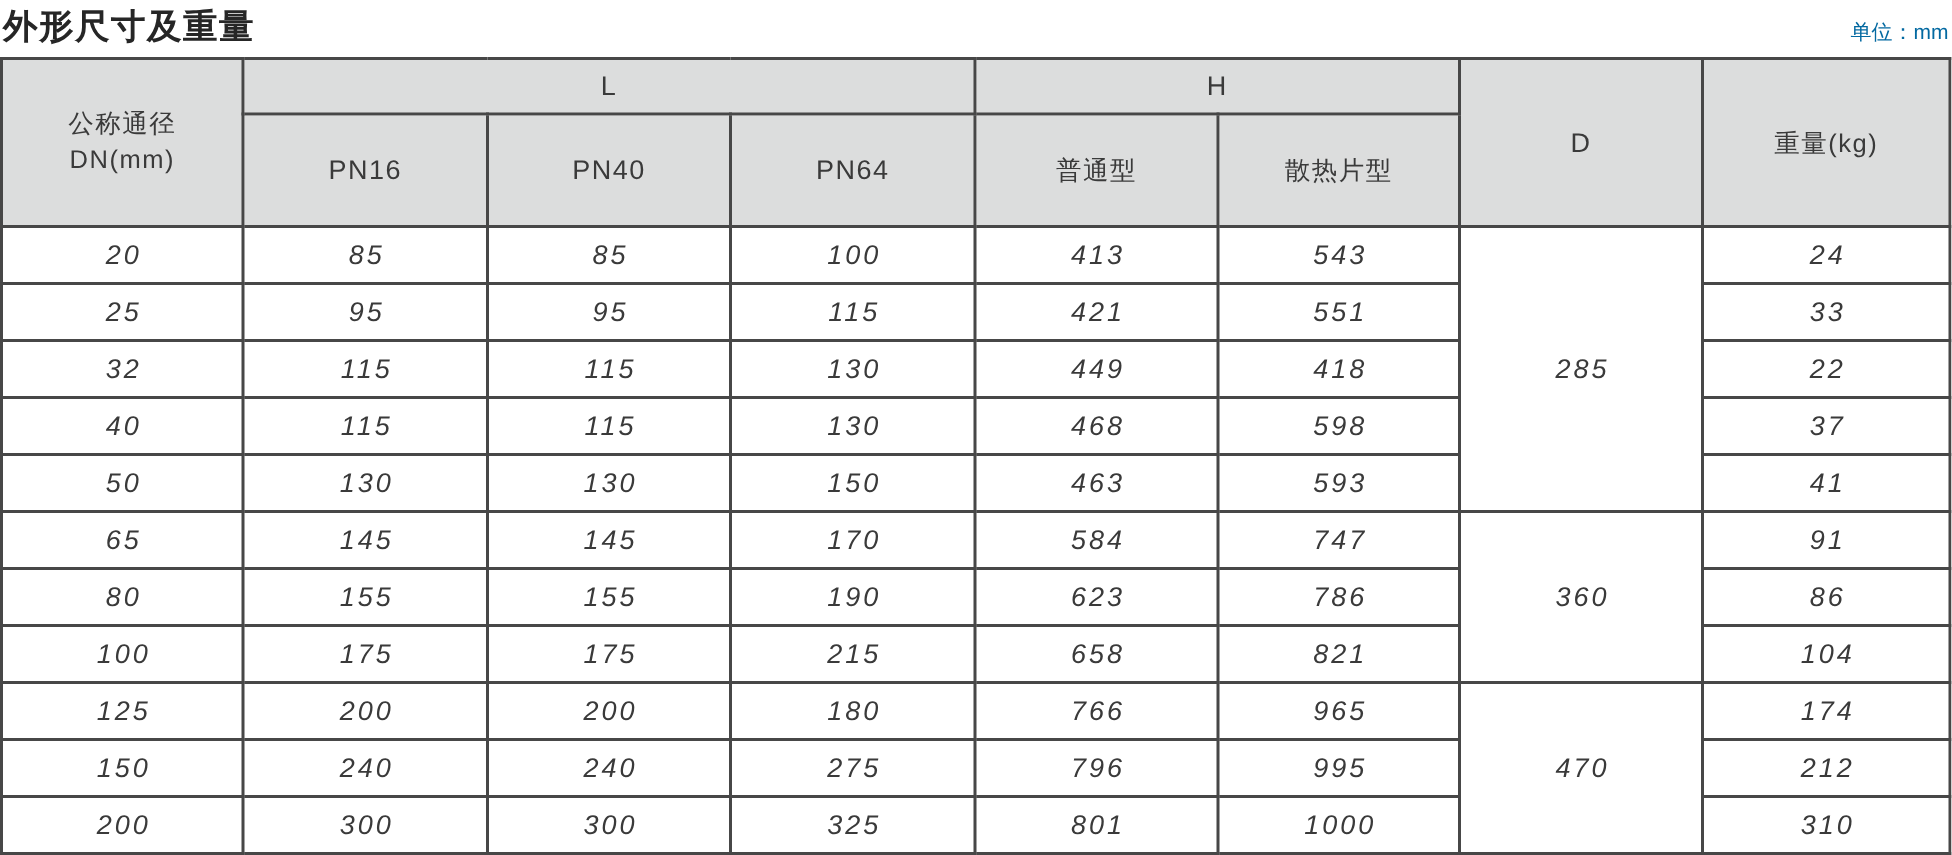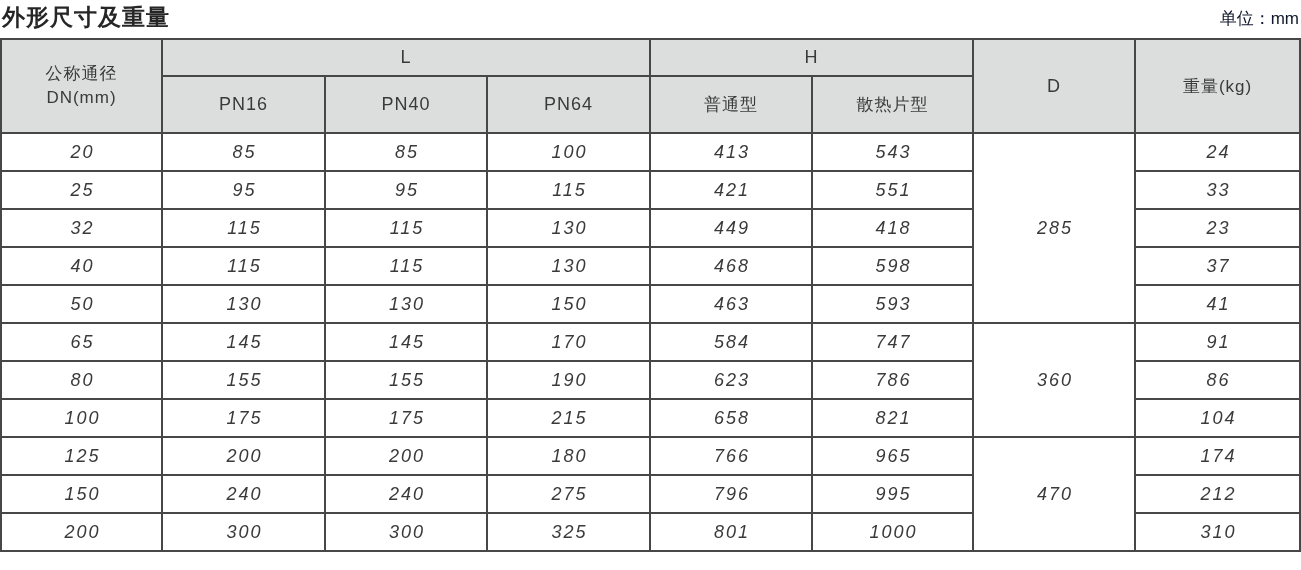--- a/index.html
+++ b/index.html
@@ -28,22 +28,22 @@
   }
   .page-title {
     font-size: 23px;
     font-weight: 600;
     color: var(--title);
     line-height: 1.1;
     letter-spacing: 1px;
     margin: 0;
   }
   .unit-label {
-    font-size: 17px;
-    color: #0f172a;
+    font-size: 14px;
+    color: #0369a1;
     line-height: 1.1;
     padding-bottom: 1px;
   }
   table.spec-table {
     border-collapse: collapse;
     table-layout: fixed;
     width: 1301px;
   }
   .spec-table th, .spec-table td {
     border: 2px solid var(--border);
@@ -53,21 +53,21 @@
     padding: 0;
     overflow: hidden;
   }
   .spec-table thead th {
     background: var(--header-bg);
     font-weight: normal;
     font-size: 17px;
     letter-spacing: 1px;
   }
   .spec-table thead tr.group-row { height: 37px; }
-  .spec-table thead tr.sub-row { height: 57px; }
+  .spec-table thead tr.sub-row { height: 75px; }
   .spec-table thead th.latin { font-size: 18px; }
   .dn-header { line-height: 24px; font-size: 16px; }
   .spec-table tbody tr { height: 38px; font-style: italic; }
   .spec-table tbody td {
     background: #ffffff;
     font-size: 18px;
     letter-spacing: 2px;
     text-indent: 2px;
   }
 </style>
@@ -129,21 +129,21 @@
         <td>551</td>
         <td>33</td>
       </tr>
       <tr>
         <td>32</td>
         <td>115</td>
         <td>115</td>
         <td>130</td>
         <td>449</td>
         <td>418</td>
-        <td>23</td>
+        <td>22</td>
       </tr>
       <tr>
         <td>40</td>
         <td>115</td>
         <td>115</td>
         <td>130</td>
         <td>468</td>
         <td>598</td>
         <td>37</td>
       </tr>

